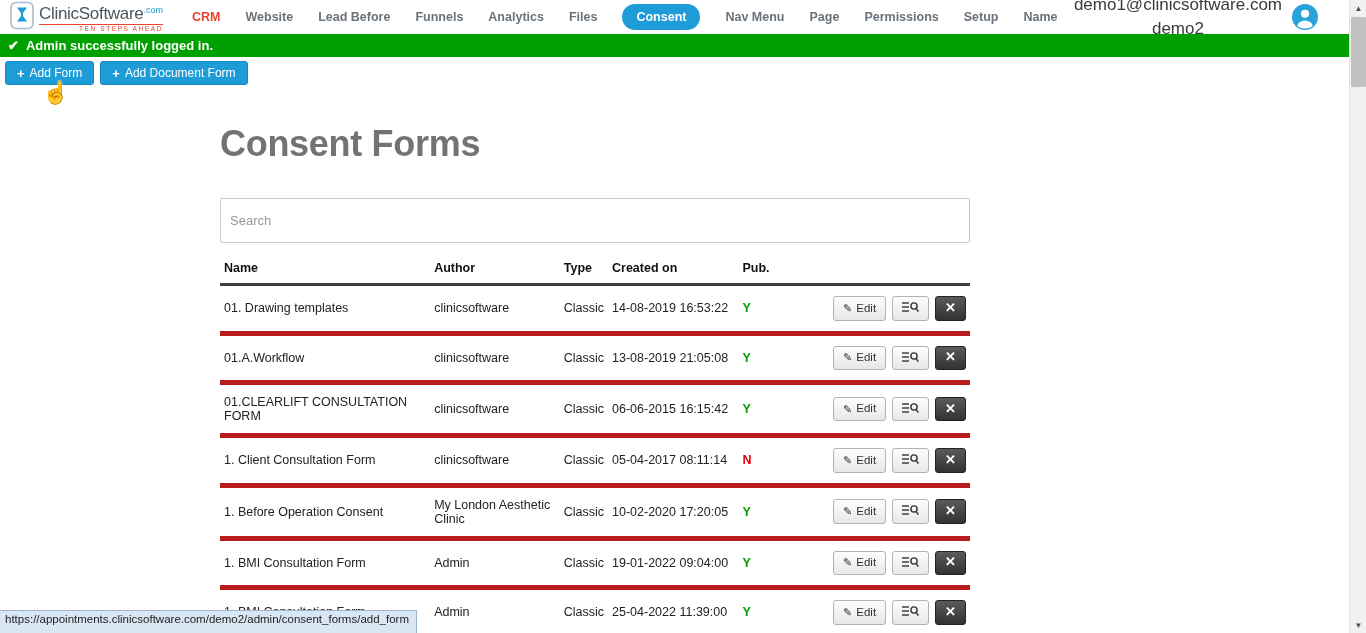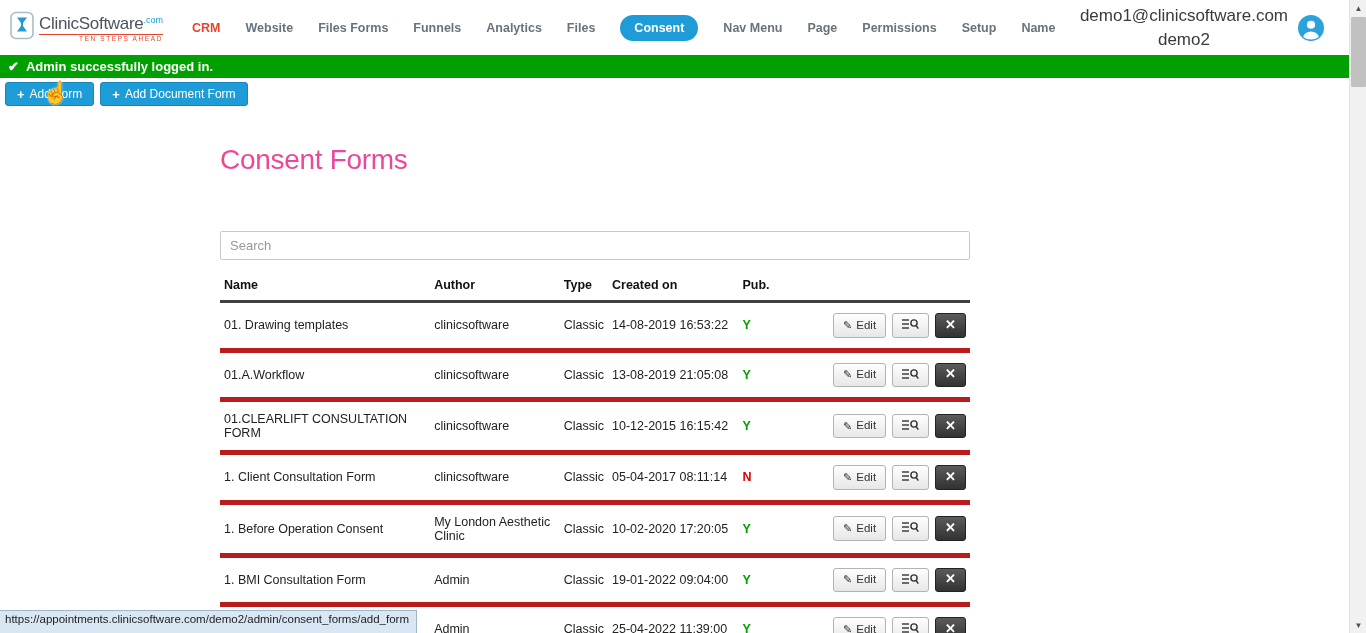--- a/index.html
+++ b/index.html
@@ -3,21 +3,21 @@
 <meta charset="utf-8">
 <style>
   * { box-sizing: border-box; }
   html,body { margin:0; padding:0; }
   body {
     width:1366px; height:633px; overflow:hidden; position:relative;
     background:#fff; font-family:"Liberation Sans", sans-serif; color:#333;
   }
 
   
-  .topnav { height:55px; display:flex; align-items:center; padding:0 16px 0 10px; background:#fff; }
+  .topnav { height:34px; display:flex; align-items:center; padding:0 22px 0 10px; background:#fff; }
   .logo { display:flex; align-items:flex-start; gap:5px; min-width:168px; }
   .logo-text { line-height:1; padding-top:4px; }
   .logo-name { font-size:17px; color:#4a5560; letter-spacing:-0.3px; }
   .logo-suffix { font-size:9px; color:var(--accent-blue,#1e9cd7); vertical-align:super; }
   .logo-tagline { font-size:6.5px; color:#e8432d; letter-spacing:1.6px; text-align:right; border-top:1px solid #e8432d; margin-top:2px; padding-top:1px; }
   .nav-items { display:flex; align-items:center; gap:25px; margin-left:14px; font-size:12.5px; font-weight:bold; color:#6a737b; }
   .nav-item { cursor:pointer; white-space:nowrap; }
   .nav-item.crm { color:var(--crm-red,#e8432d); }
   .nav-item.active { background:var(--accent-blue,#1e9cd7); color:#fff; padding:6px 14px; border-radius:15px; }
   .account { margin-left:auto; display:flex; flex-direction:column; align-items:center; font-size:17px; color:#3a3a3a; line-height:1.4; padding-right:10px; }
@@ -29,22 +29,22 @@
 
   
   .toolbar { padding:4px 5px; display:flex; gap:6px; background:#fff; }
   .btn-blue { background:var(--accent-blue,#1e9cd7); border:1px solid #1787bd; color:#fff; font-size:12px; font-family:inherit; padding:4px 11px; border-radius:3px; cursor:pointer; display:inline-flex; align-items:center; gap:5px; }
   .btn-blue .plus-icon { font-weight:bold; font-size:13px; line-height:1; }
 
   .cursor { position:absolute; left:42px; top:80px; font-size:22px; color:#111; z-index:60; text-shadow:0 0 2px #fff; }
 
   
   .main { width:750px; margin-left:220px; }
-  .page-title { font-size:28px; font-weight:400; color:#ec4899; margin:34px 0 0 0; letter-spacing:-0.3px; }
-  .search-input { width:100%; margin-top:55px; padding:6px 9px; font-size:13px; font-family:inherit; border:1px solid #c9c9c9; border-radius:2px; color:#444; outline:none; }
+  .page-title { font-size:36px; font-weight:700; color:#737373; margin:34px 0 0 0; letter-spacing:-0.3px; }
+  .search-input { width:100%; margin-top:33px; padding:14px 9px; font-size:13px; font-family:inherit; border:1px solid #c9c9c9; border-radius:2px; color:#444; outline:none; }
   .search-input::placeholder { color:#999; }
 
   table.forms { width:100%; border-collapse:collapse; font-size:12.5px; margin-top:9px; color:#222; }
   .forms th { text-align:left; font-weight:bold; padding:9px 4px 8px 4px; border-bottom:3px solid #404040; color:#111; }
   .forms td { padding:10px 4px; border-bottom:5px solid #b91c1c; vertical-align:middle; }
   .pub-y { color:var(--pub-yes,#00a000); font-weight:bold; }
   .pub-n { color:var(--pub-no,#e00000); font-weight:bold; }
   .actions-cell { text-align:right; white-space:nowrap; }
   .actions-wrap { display:flex; gap:6px; justify-content:flex-end; }
   .btn-gray { background:linear-gradient(#fefefe,#e7e7e7); border:1px solid #b3b3b3; border-radius:3px; font-size:11.5px; font-family:inherit; color:#333; padding:4px 9px; cursor:pointer; display:inline-flex; align-items:center; gap:4px; line-height:1; }
@@ -73,21 +73,21 @@
       </svg>
     </span>
     <span class="logo-text">
       <span class="logo-name">ClinicSoftware</span><span class="logo-suffix">.com</span>
       <div class="logo-tagline">TEN STEPS AHEAD</div>
     </span>
   </div>
   <nav class="nav-items">
     <span class="nav-item crm">CRM</span>
     <span class="nav-item">Website</span>
-    <span class="nav-item">Files Forms</span>
+    <span class="nav-item">Lead Before</span>
     <span class="nav-item">Funnels</span>
     <span class="nav-item">Analytics</span>
     <span class="nav-item">Files</span>
     <span class="nav-item active">Consent</span>
     <span class="nav-item">Nav Menu</span>
     <span class="nav-item">Page</span>
     <span class="nav-item">Permissions</span>
     <span class="nav-item">Setup</span>
     <span class="nav-item">Name</span>
   </nav>
@@ -208,21 +208,21 @@
           <span>✕</span>
         </button>
       </span>
     </td>
   </tr>
 
   <tr>
     <td>01.CLEARLIFT CONSULTATION FORM</td>
     <td>clinicsoftware</td>
     <td>Classic</td>
-    <td>10-12-2015 16:15:42</td>
+    <td>06-06-2015 16:15:42</td>
     <td class="pub-y">Y</td>
     <td class="actions-cell">
       <span class="actions-wrap">
         <button class="btn-gray">
           <span class="pencil-icon">✎</span>
           <span>Edit</span>
         </button>
         <button class="btn-gray">
           <span>
             <svg width="17" height="12" viewBox="0 0 17 12">

